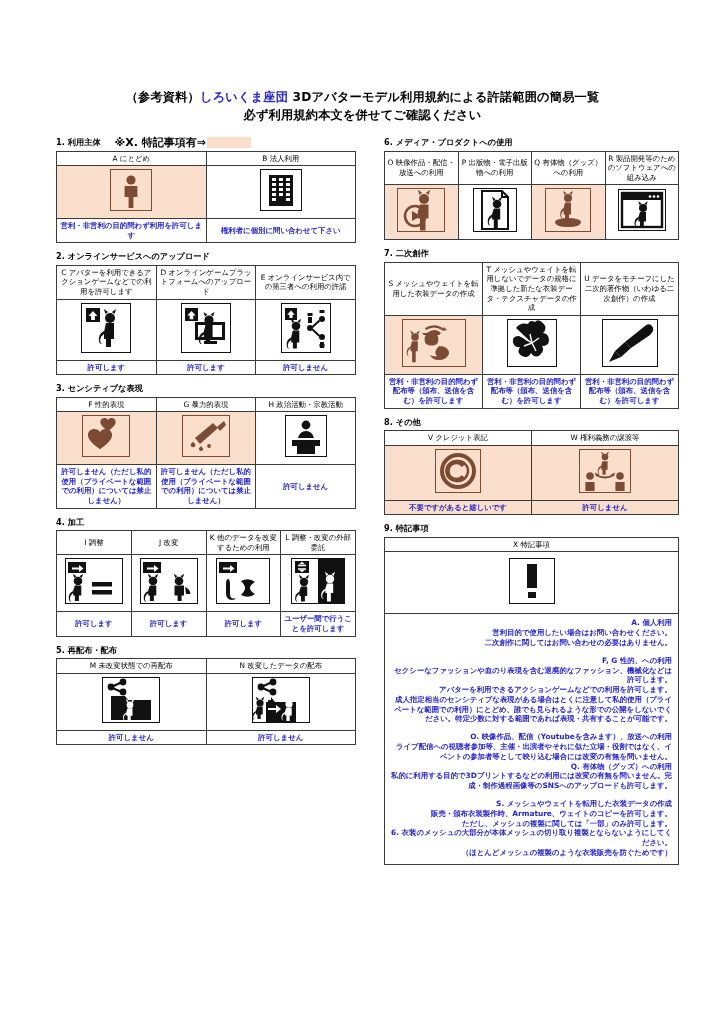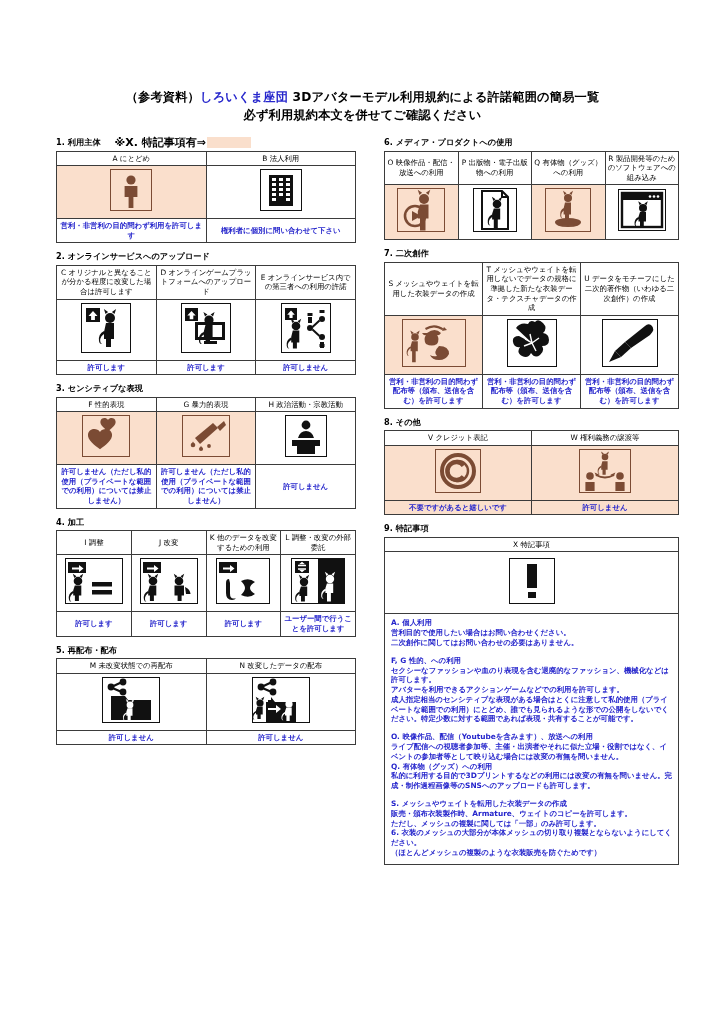--- a/index.html
+++ b/index.html
@@ -38,21 +38,21 @@
   td.note { font-size: 7.4px; line-height: 9.6px; text-align: center; color: #2626cc; padding: 2px 2px; font-weight: bold; }
   .peach { background: #FADFCC; }
   .white { background: #ffffff; }
 
   
   .ibox { display: inline-block; border: 1.6px solid #111; background: #fff; line-height: 0; }
   .ibox.brown { border-color: #7B4B34; }
   svg { display: block; }
 
   
-  .notes-body { font-size: 7.4px; line-height: 9.8px; color: #2626cc; font-weight: bold; text-align: left; padding: 4px 6px 6px; }
+  .notes-body { font-size: 7.4px; line-height: 9.8px; color: #2626cc; font-weight: bold; text-align: right; padding: 4px 6px 6px; }
   .notes-body .hdg { font-weight: bold; }
   .notes-body p { margin: 0 0 0 0; }
   .notes-body .gap { height: 8px; }
   .excl-cell { text-align: center; padding: 6px 0 5px; }
 </style>
 </head>
 <body>
 
 <div class="page">
 
@@ -127,21 +127,21 @@
       </div>
 
       <div class="sec">
         <div class="sec-head">
           <span class="num">2.</span>
           <span>オンラインサービスへのアップロード</span>
         </div>
         <table class="grid">
           <tbody>
               <tr>
-            <td class="hdr" style="width:33.34%">C オリジナルと異なることが分かる程度に改変した場合は許可します</td>
+            <td class="hdr" style="width:33.34%">C アバターを利用できるアクションゲームなどでの利用を許可します</td>
             <td class="hdr" style="width:33.33%">D オンラインゲームプラットフォームへのアップロード</td>
             <td class="hdr" style="width:33.33%">E オンラインサービス内での第三者への利用の許諾</td>
           </tr>
           <tr>
             <td class="icon white">
               <span class="ibox">
                 <svg width="48" height="48" viewBox="0 0 48 48">
                       <rect width="48" height="48" fill="#fff"></rect>
                       <rect x="4" y="4" width="14" height="14" fill="#111"></rect>
                       <path d="M11 7 l4.5 5 h-2.6 v4 h-3.8 v-4 h-2.6 z" fill="#fff"></path>

